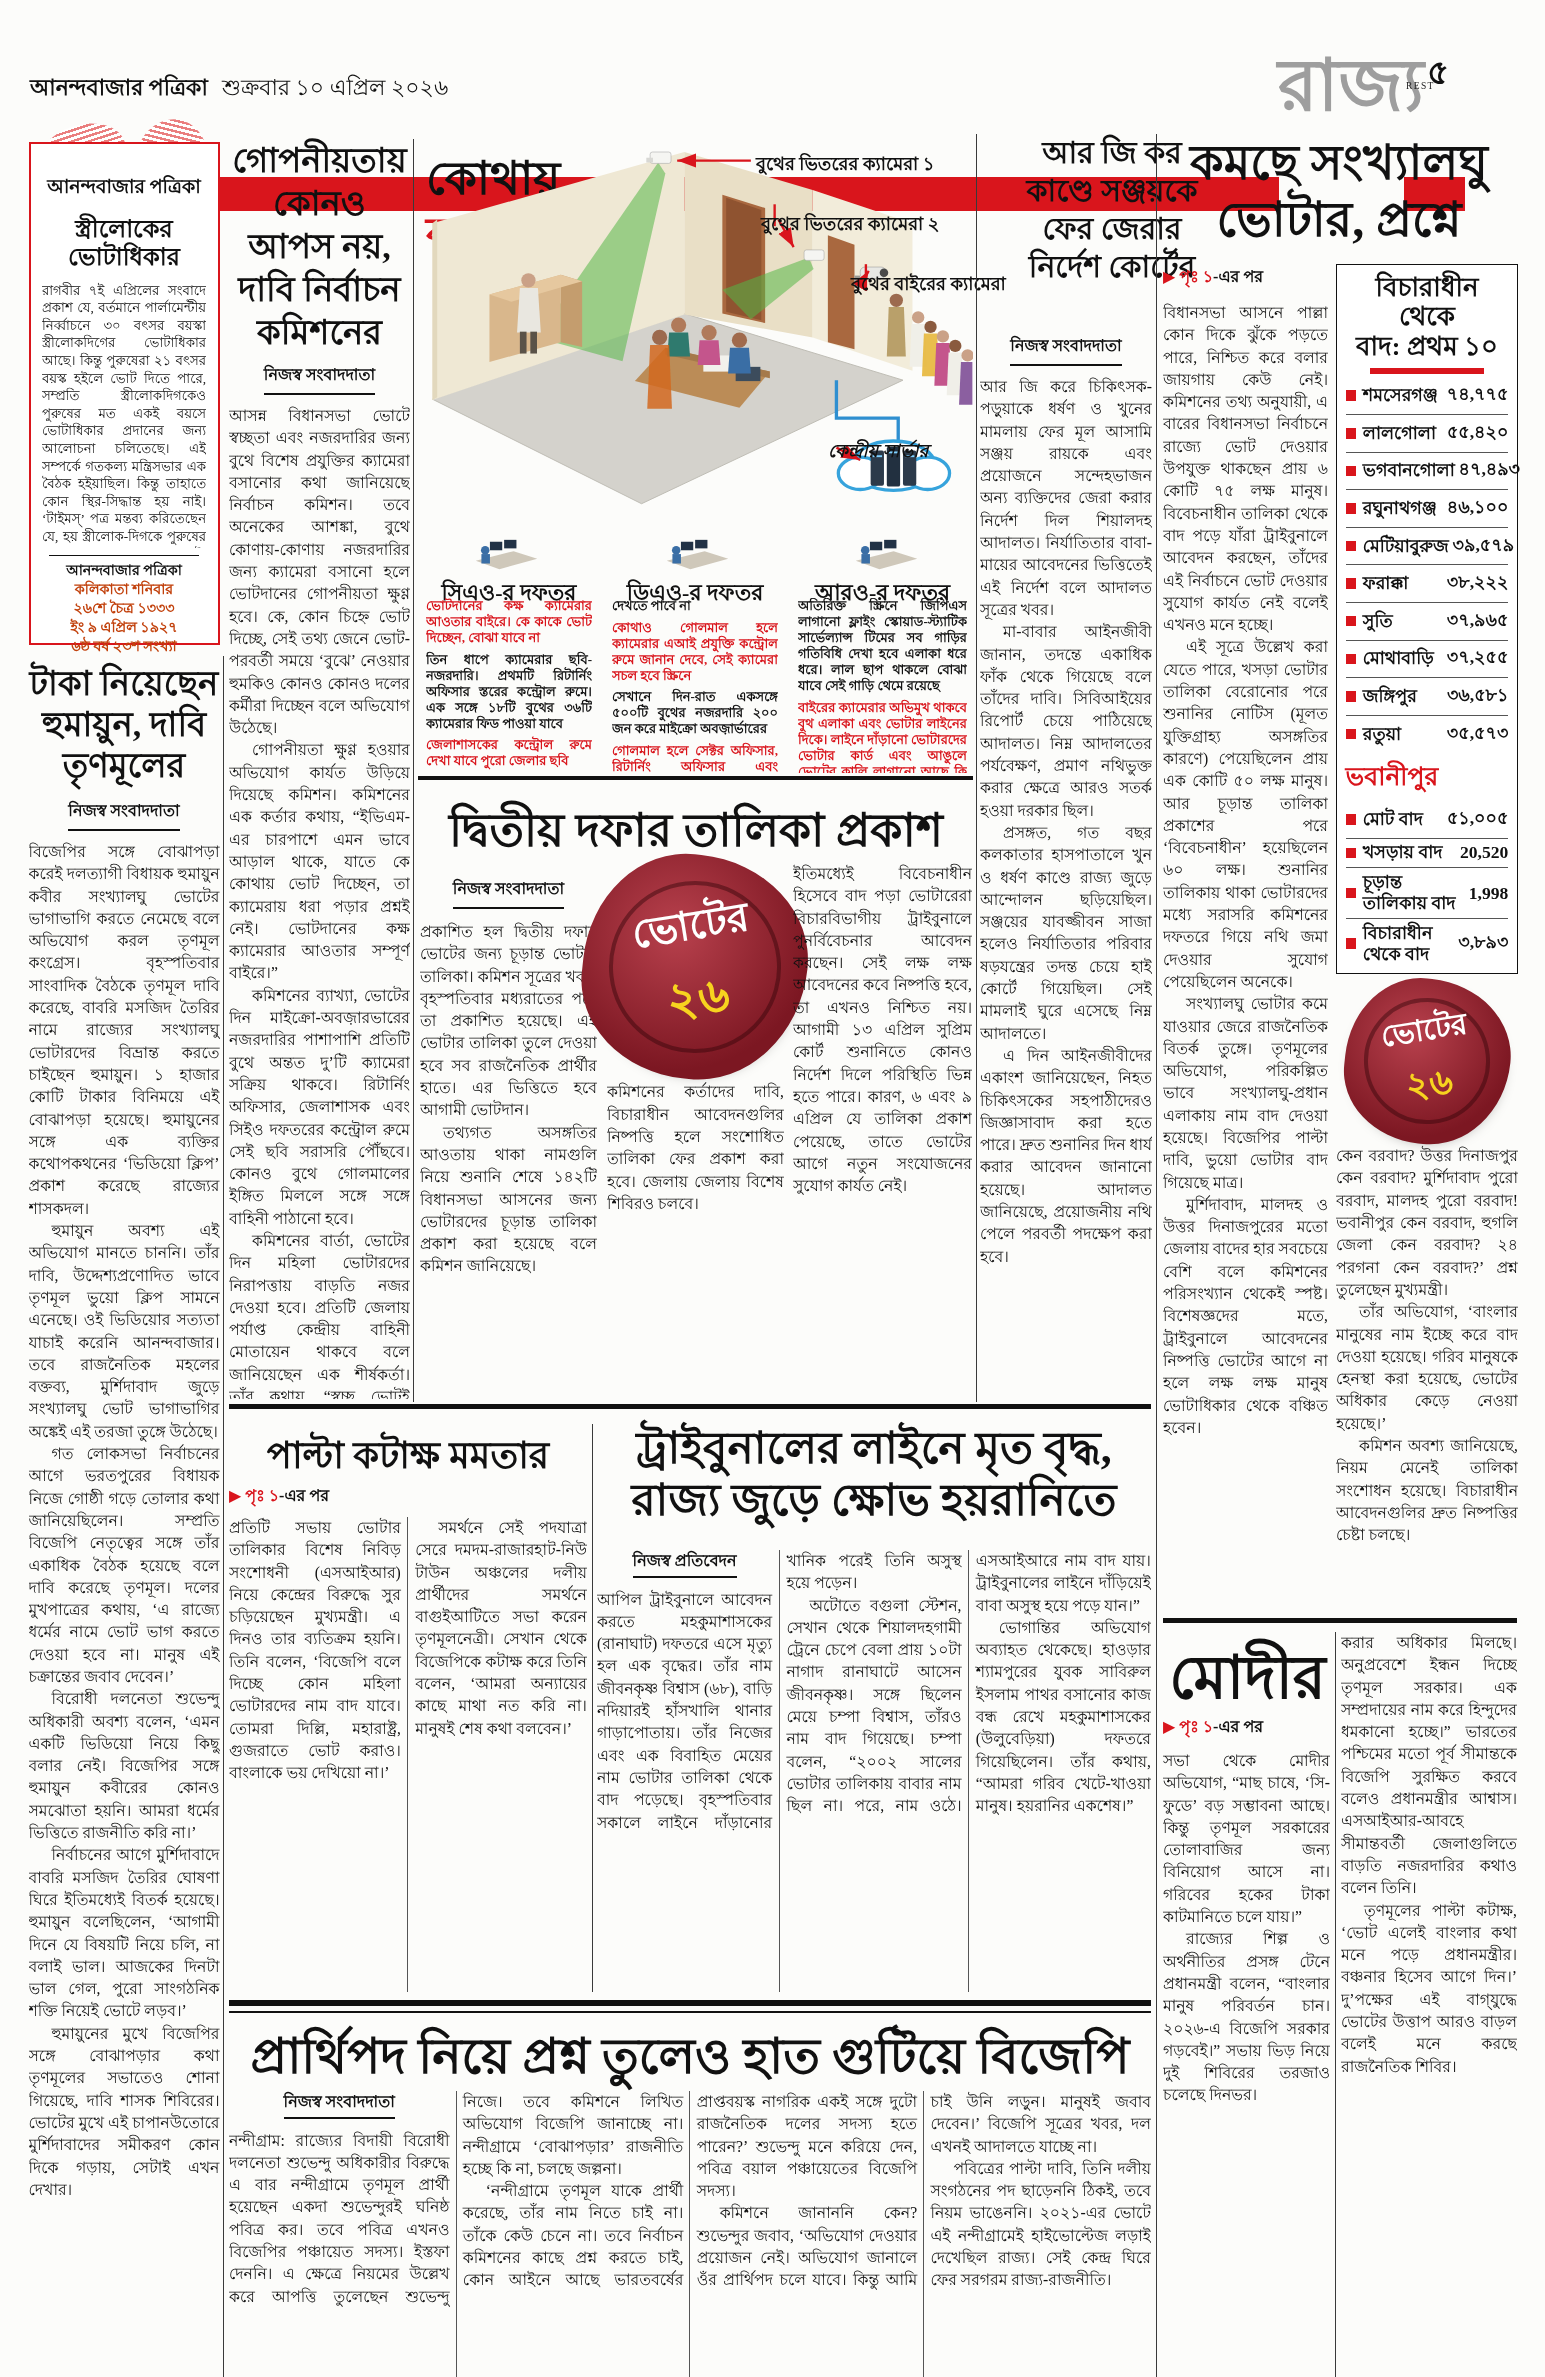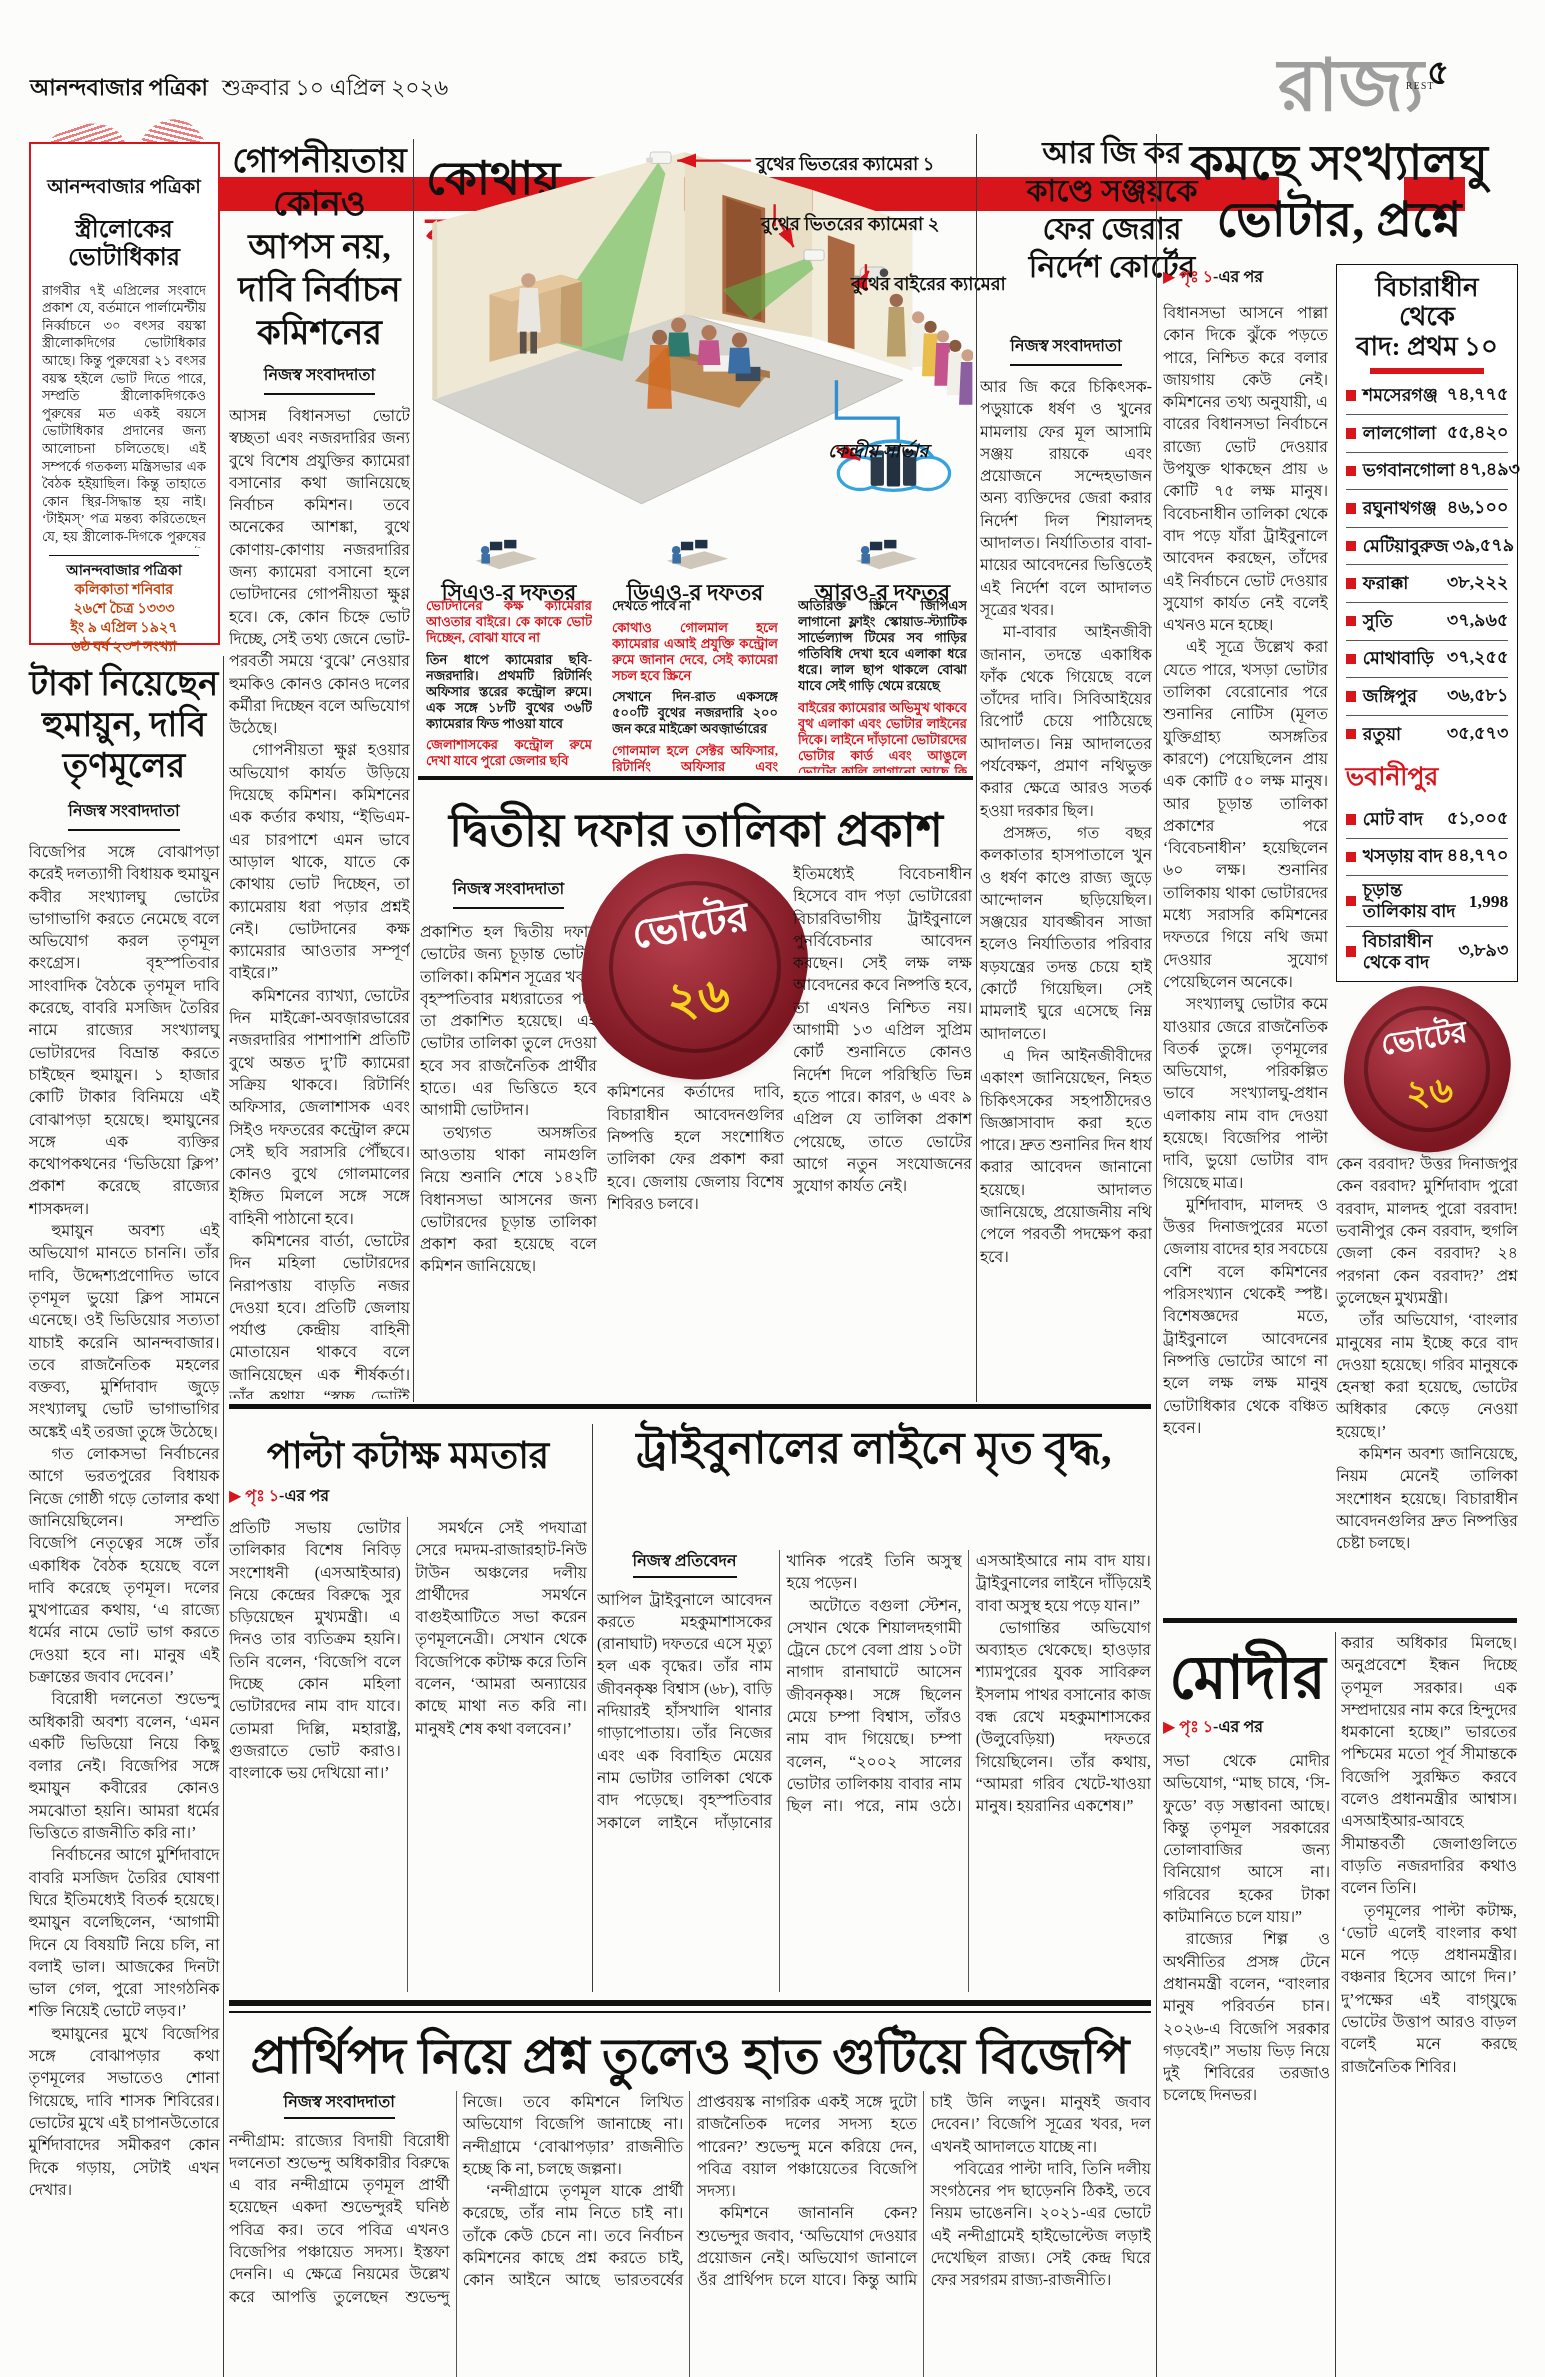--- a/index.html
+++ b/index.html
@@ -366,21 +366,21 @@
     <div class="sbox-sub">ভবানীপুর</div>
     <div>
         <div class="srow">
           <span class="bullet"></span>
           <span class="lbl">মোট বাদ</span>
           <span class="val">৫১,০০৫</span>
         </div>
         <div class="srow">
           <span class="bullet"></span>
           <span class="lbl">খসড়ায় বাদ</span>
-          <span class="val">৪৪,৭৭০</span>
+          <span class="val">20,520</span>
         </div>
         <div class="srow">
           <span class="bullet"></span>
           <span class="lbl">চূড়ান্ত তালিকায় বাদ</span>
           <span class="val">1,998</span>
         </div>
         <div class="srow">
           <span class="bullet"></span>
           <span class="lbl">বিচারাধীন থেকে বাদ</span>
           <span class="val">৩,৮৯৩</span>
@@ -408,20 +408,21 @@
   <span class="arr">▶</span>
   <span class="red">পৃঃ ১</span><span>-এর পর</span>
 </div>
 <div class="abs body-txt cols2 clip" style="left:229px;top:1517px;width:358px;height:475px;">
     <p>প্রতিটি সভায় ভোটার তালিকার বিশেষ নিবিড় সংশোধনী (এসআইআর) নিয়ে কেন্দ্রের বিরুদ্ধে সুর চড়িয়েছেন মুখ্যমন্ত্রী। এ দিনও তার ব্যতিক্রম হয়নি। তিনি বলেন, ‘বিজেপি বলে দিচ্ছে কোন মহিলা ভোটারদের নাম বাদ যাবে। তোমরা দিল্লি, মহারাষ্ট্র, গুজরাতে ভোট করাও। বাংলাকে ভয় দেখিয়ো না।’</p>
     <p>সমর্থনে সেই পদযাত্রা সেরে দমদম-রাজারহাট-নিউ টাউন অঞ্চলের দলীয় প্রার্থীদের সমর্থনে বাগুইআটিতে সভা করেন তৃণমূলনেত্রী। সেখান থেকে বিজেপিকে কটাক্ষ করে তিনি বলেন, ‘আমরা অন্যায়ের কাছে মাথা নত করি না। মানুষই শেষ কথা বলবেন।’</p>
   </div>
 
 <div class="abs hl center" style="left:597px;top:1423px;width:554px;font-size:44px;line-height:52px;">
   <div>ট্রাইবুনালের লাইনে মৃত বৃদ্ধ,</div>
+  <div>রাজ্য জুড়ে ক্ষোভ হয়রানিতে</div>
 </div>
 <div class="abs body-txt cols3 clip" style="left:597px;top:1550px;width:554px;height:442px;">
   <div class="byline byl-block"><span class="in">নিজস্ব প্রতিবেদন</span></div>
   <div>
       <p>আপিল ট্রাইবুনালে আবেদন করতে মহকুমাশাসকের (রানাঘাট) দফতরে এসে মৃত্যু হল এক বৃদ্ধের। তাঁর নাম জীবনকৃষ্ণ বিশ্বাস (৬৮), বাড়ি নদিয়ারই হাঁসখালি থানার গাড়াপোতায়। তাঁর নিজের এবং এক বিবাহিত মেয়ের নাম ভোটার তালিকা থেকে বাদ পড়েছে। বৃহস্পতিবার সকালে লাইনে দাঁড়ানোর খানিক পরেই তিনি অসুস্থ হয়ে পড়েন।</p>
       <p>অটোতে বগুলা স্টেশন, সেখান থেকে শিয়ালদহগামী ট্রেনে চেপে বেলা প্রায় ১০টা নাগাদ রানাঘাটে আসেন জীবনকৃষ্ণ। সঙ্গে ছিলেন মেয়ে চম্পা বিশ্বাস, তাঁরও নাম বাদ গিয়েছে। চম্পা বলেন, “২০০২ সালের ভোটার তালিকায় বাবার নাম ছিল না। পরে, নাম ওঠে। এসআইআরে নাম বাদ যায়। ট্রাইবুনালের লাইনে দাঁড়িয়েই বাবা অসুস্থ হয়ে পড়ে যান।”</p>
       <p>ভোগান্তির অভিযোগ অব্যাহত থেকেছে। হাওড়ার শ্যামপুরের যুবক সাবিরুল ইসলাম পাথর বসানোর কাজ বন্ধ রেখে মহকুমাশাসকের (উলুবেড়িয়া) দফতরে গিয়েছিলেন। তাঁর কথায়, “আমরা গরিব খেটে-খাওয়া মানুষ। হয়রানির একশেষ।”</p>
     </div>
 </div>
 

